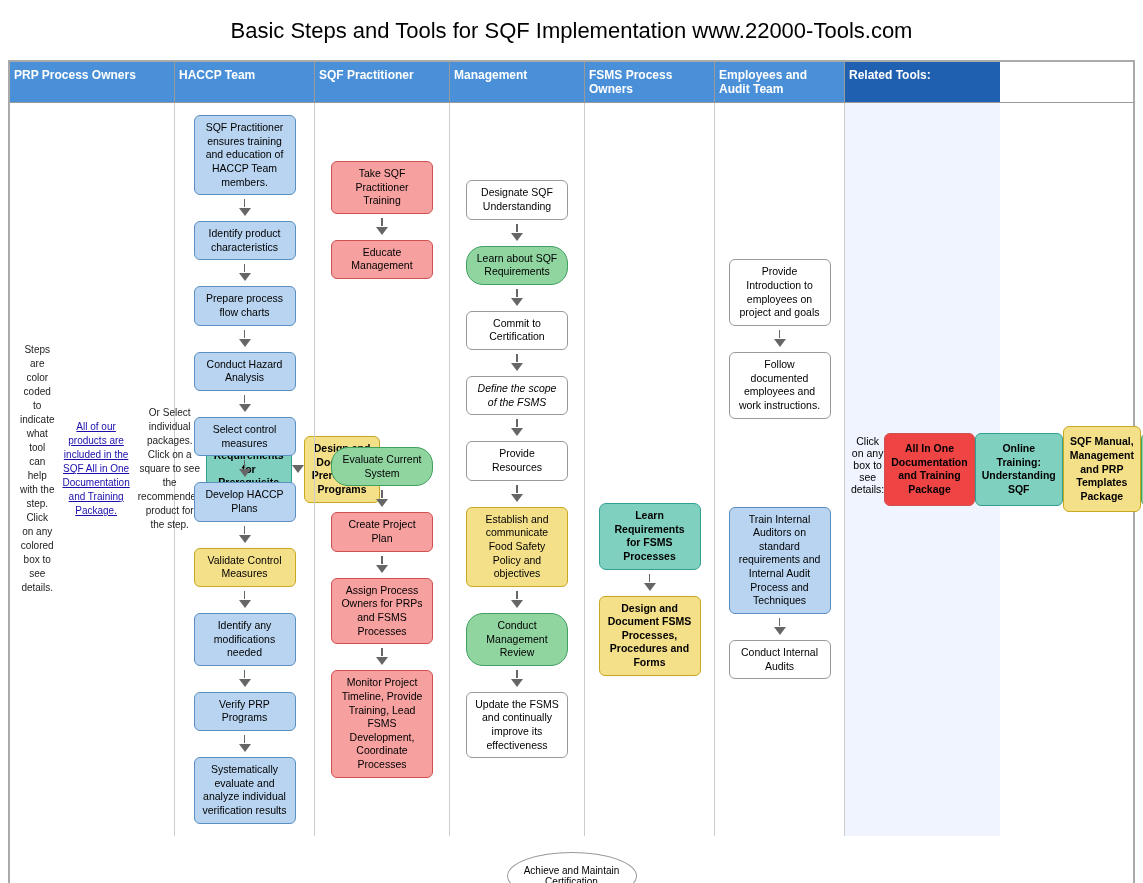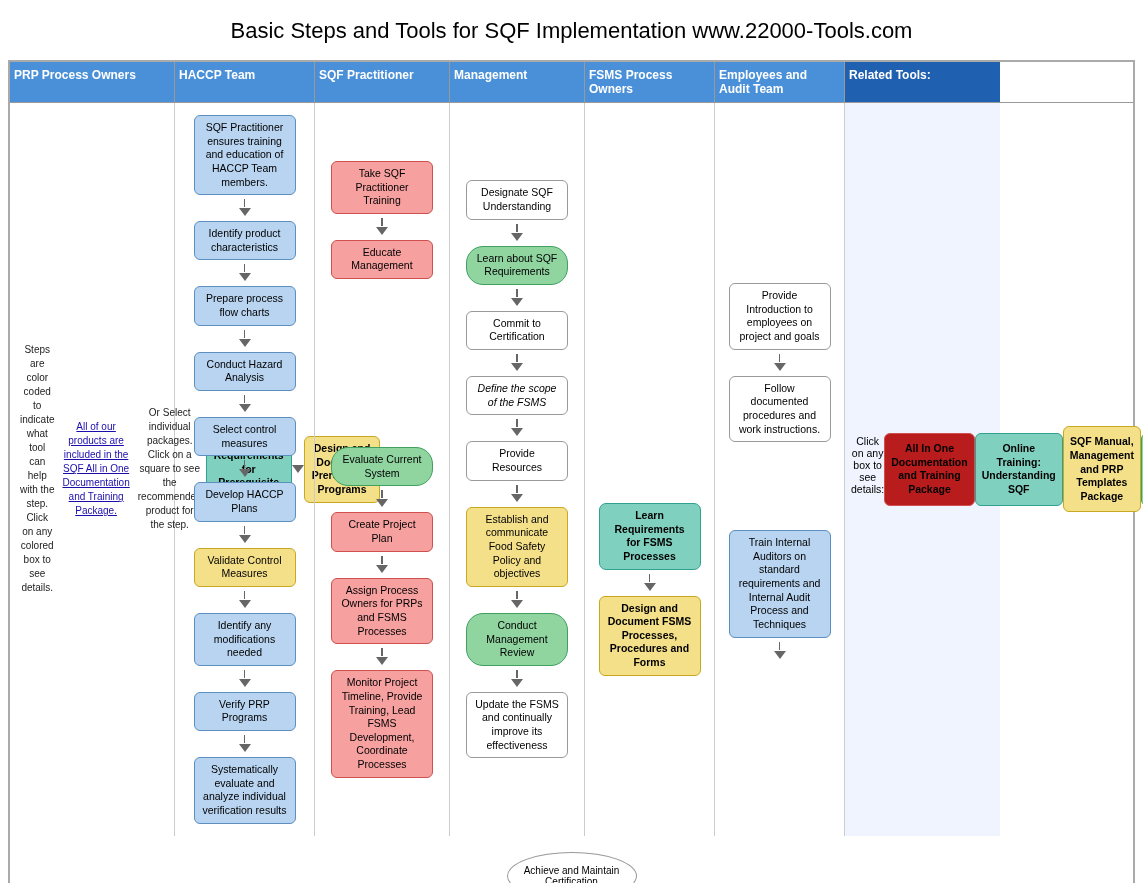--- a/index.html
+++ b/index.html
@@ -130,21 +130,21 @@
       padding: 8px 6px;
       font-size: 10.5px;
       text-align: center;
       margin: 5px auto;
       width: 130px;
       border: 1.5px solid #888;
       font-weight: bold;
       cursor: pointer;
       line-height: 1.3;
     }
-    .tool-pink { background: #b91c1c; border-color: #d05050; }
+    .tool-pink { background: #ef4444; border-color: #d05050; }
     .tool-teal { background: #80d0c0; border-color: #30a090; }
     .tool-yellow { background: #f5e08a; border-color: #c8a820; }
     .tool-green { background: #90d4a0; border-color: #40a060; }
 
     .bottom-oval-row {
       display: flex;
       justify-content: center;
       padding: 10px 0 8px;
       background: #fff;
     }
@@ -280,25 +280,26 @@
         <div class="arrow-down"></div>
         <div class="box box-yellow" style="font-weight:bold;">Design and Document FSMS Processes, Procedures and Forms</div>
       </div>
     </div>
 
     <div class="col col-emp">
       <div class="flow-item">
         <div class="box box-white">Provide Introduction to employees on project and goals</div>
         <div class="arrow-line" style="height:8px;"></div>
         <div class="arrow-down"></div>
-        <div class="box box-white">Follow documented procedures and work instructions.</div>
+        <div class="box box-white">Follow documented employees and work instructions.</div>
         <div style="height:80px;"></div>
         <div class="box box-blue">Train Internal Auditors on standard requirements and Internal Audit Process and Techniques</div>
         <div class="arrow-line" style="height:8px;"></div>
         <div class="arrow-down"></div>
+        <div class="box box-white">Conduct Internal Audits</div>
       </div>
     </div>
 
     <div class="col col-tools" style="background:#f0f4ff;">
       <div class="tools-text">Click on any box to see details:</div>
       <div class="tool-box tool-pink">All In One Documentation and Training Package</div>
       <div class="tool-box tool-teal">Online Training: Understanding SQF</div>
       <div class="tool-box tool-yellow">SQF Manual, Management and PRP Templates Package</div>
       <div class="tool-box tool-green">Online Training: Internal Auditing</div>
     </div>

